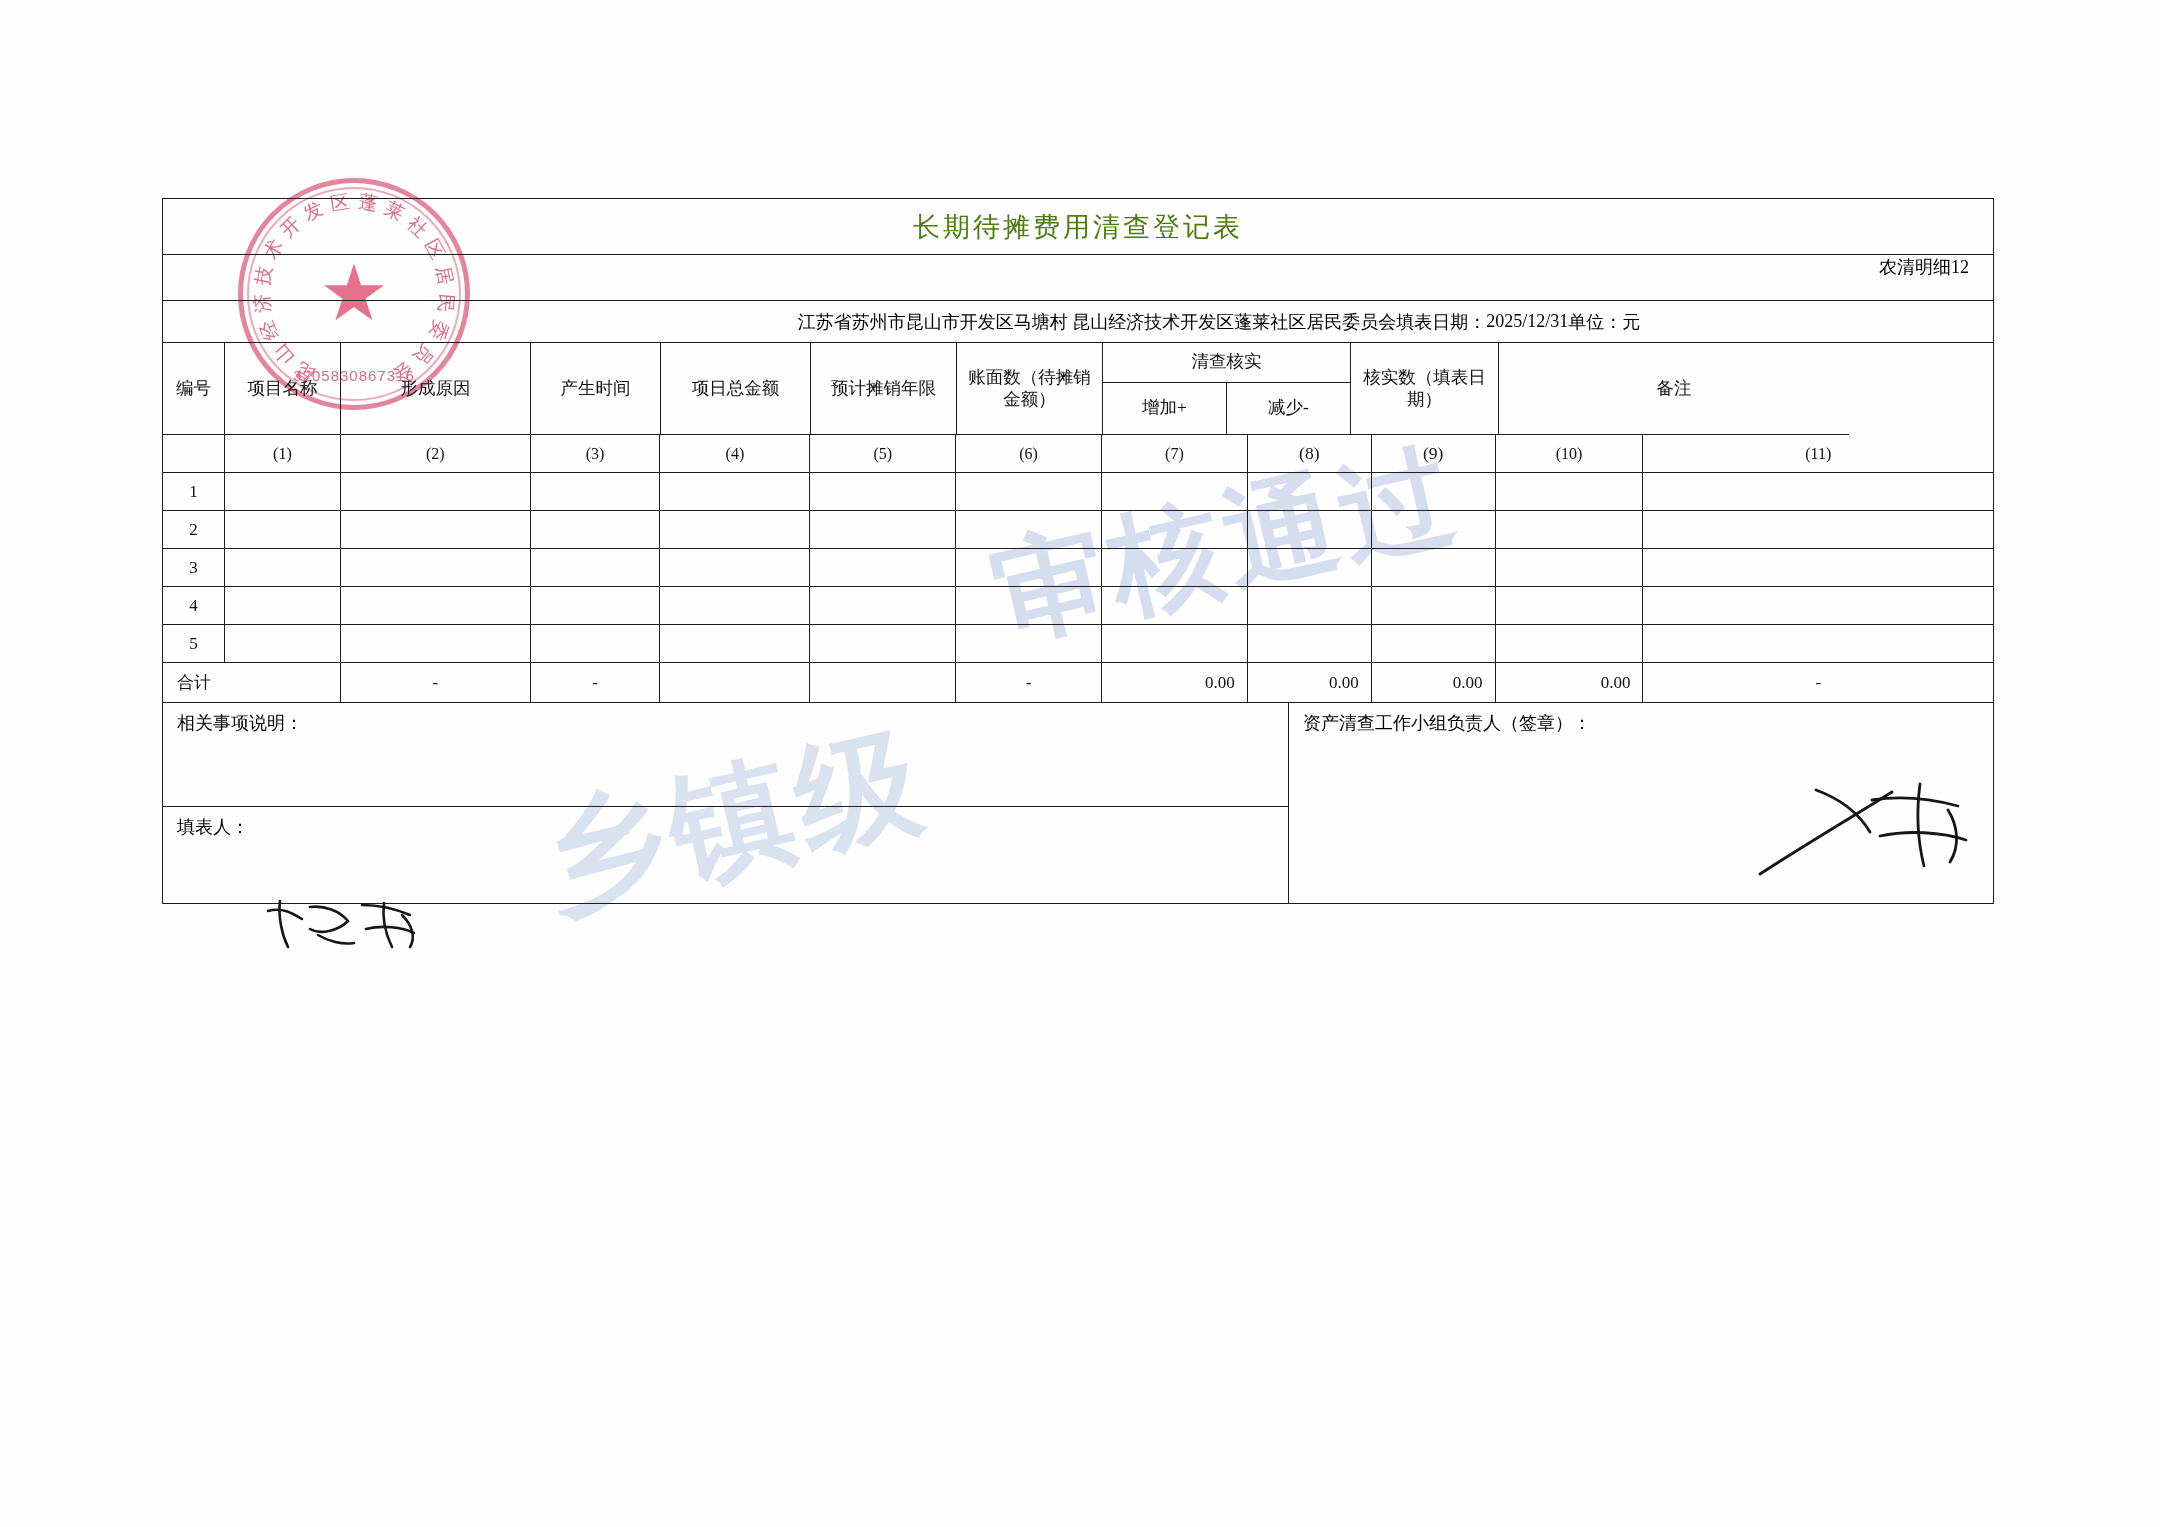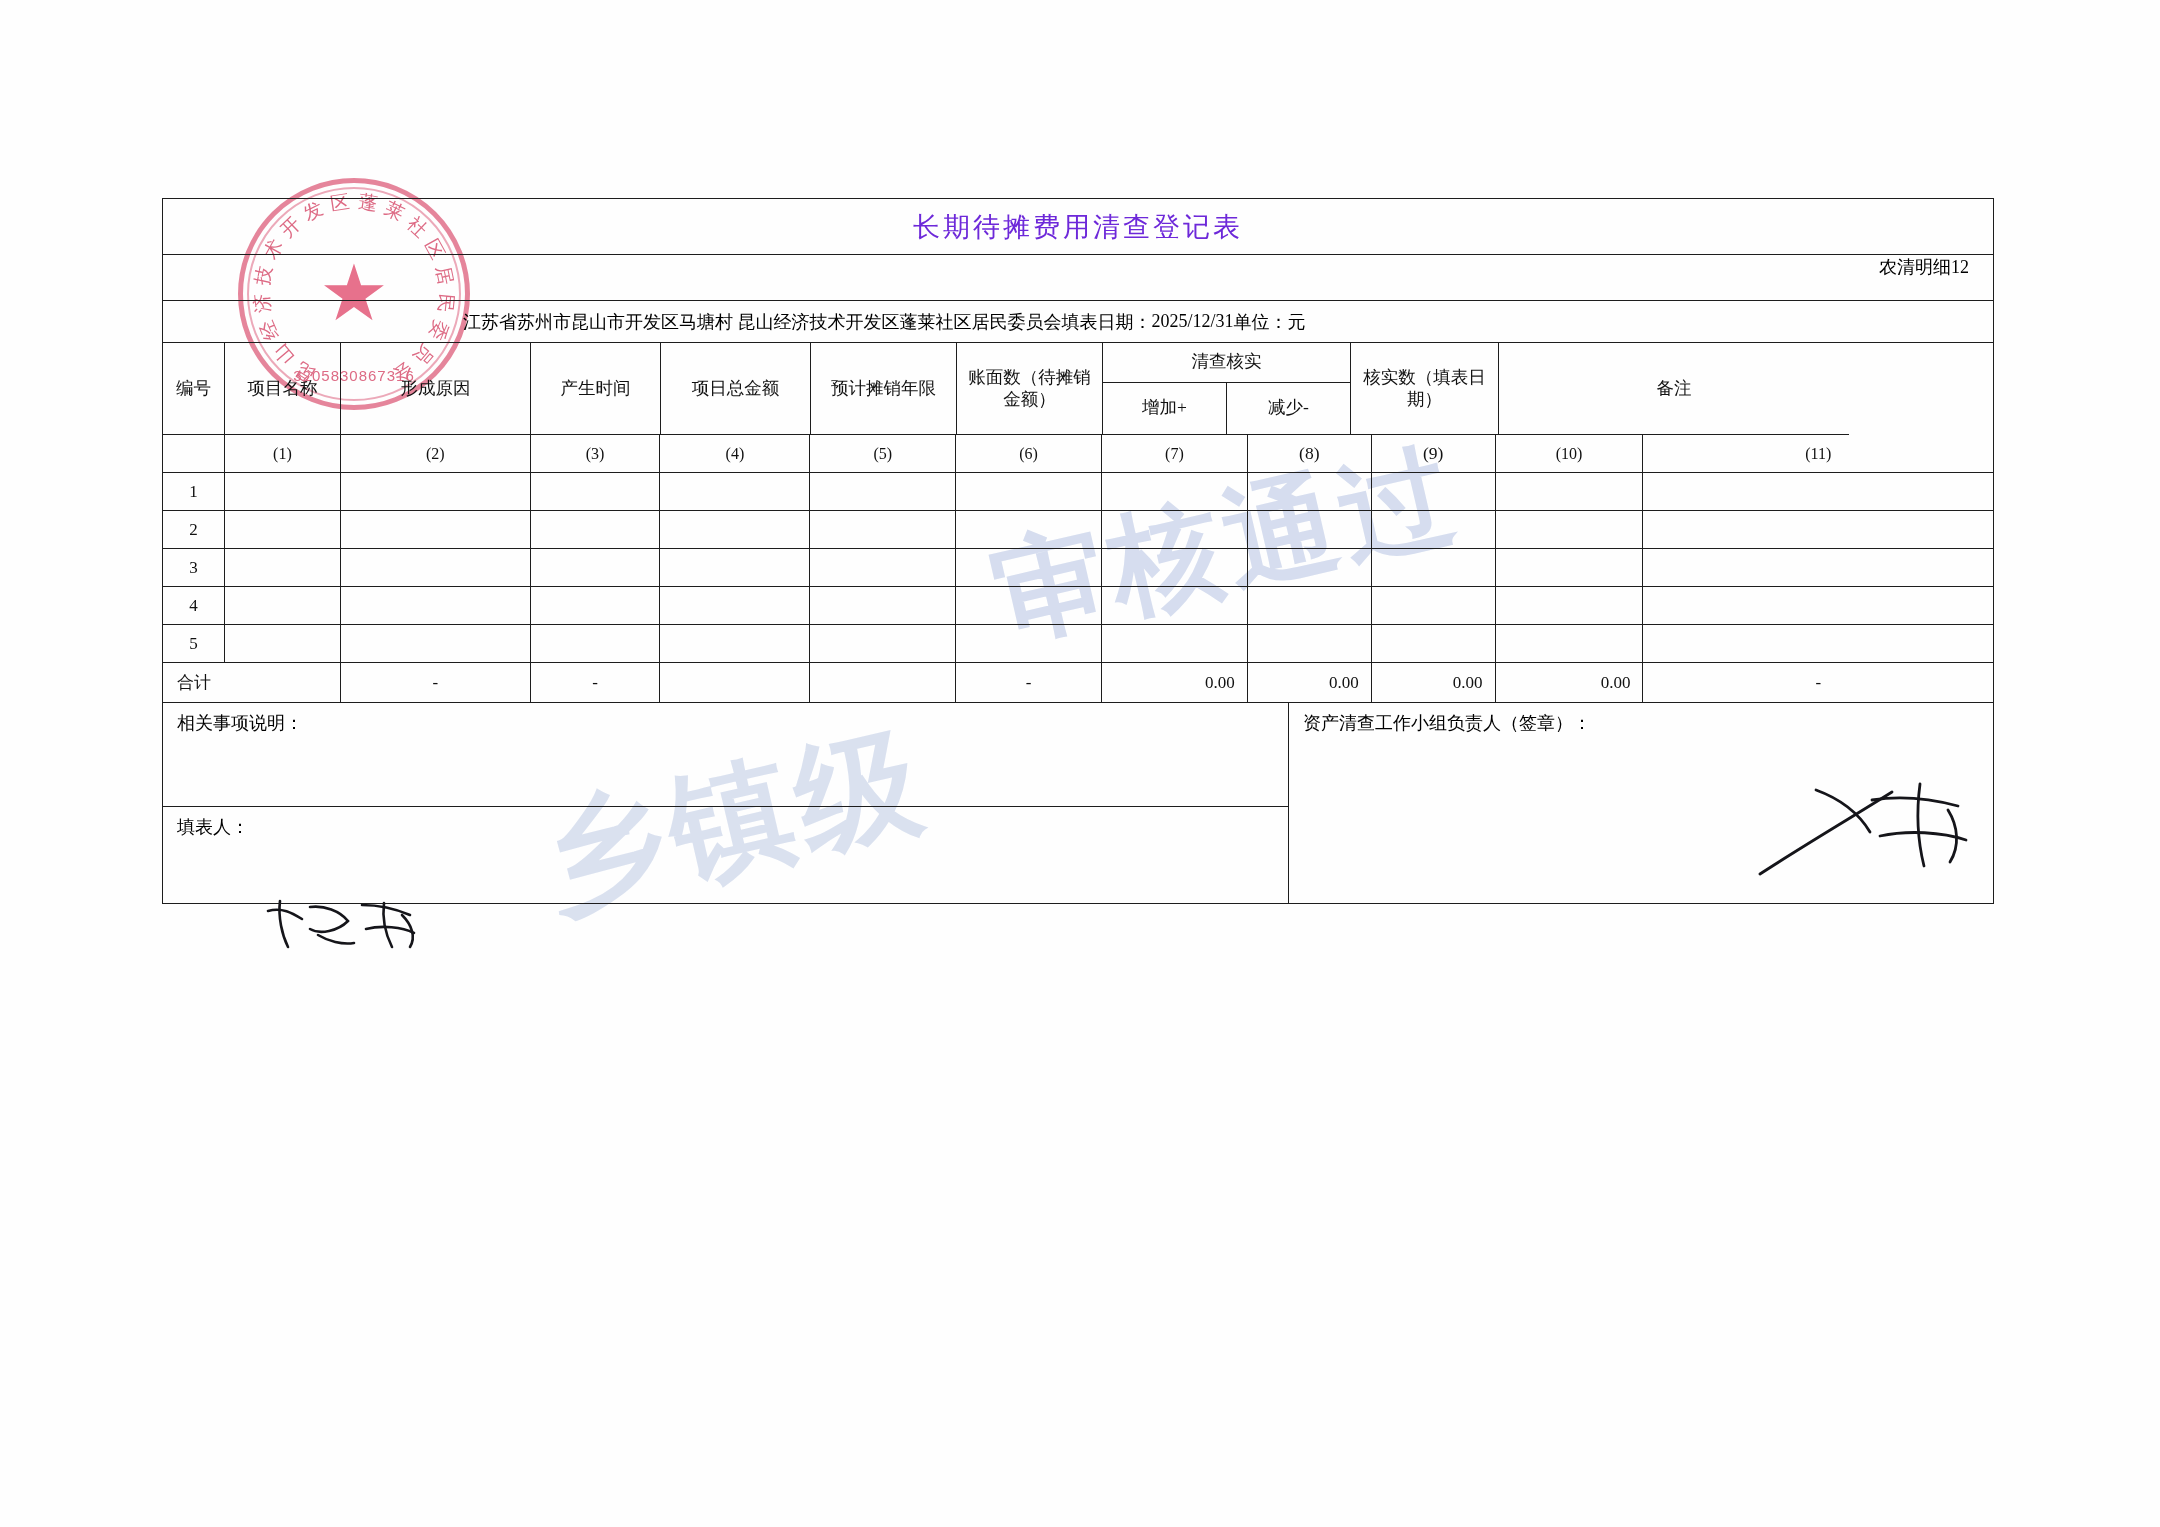--- a/index.html
+++ b/index.html
@@ -134,37 +134,37 @@
   #title-row {
     height: 56px;
     border-bottom: 1.2px solid #1d1d1d;
     display: flex;
     align-items: center;
     justify-content: center;
   }
   #title-row .t {
     font-size: 27px;
     letter-spacing: 3px;
-    color: #6d28d9;
+    color: #4d7c0f;
   }
   #code-row {
     height: 46px;
     border-bottom: 1.2px solid #1d1d1d;
     display: flex;
     align-items: flex-start;
     justify-content: flex-end;
     padding-right: 24px;
   }
   #code-row .c { font-size: 18px; }
   #meta-row {
     height: 42px;
     border-bottom: 1.2px solid #1d1d1d;
     display: flex;
     align-items: center;
-    justify-content: flex-start;
+    justify-content: center;
     padding-right: 18px;
   }
   #meta-row span { font-size: 18px; }
   #meta-row .pad-left { margin-left: 300px; }
 
   
   .hdr { font-size: 17.5px; }
   .h-main { height: 92px; }
   .sub-wrap { flex-direction: column; padding: 0; }
   .sub-top {

